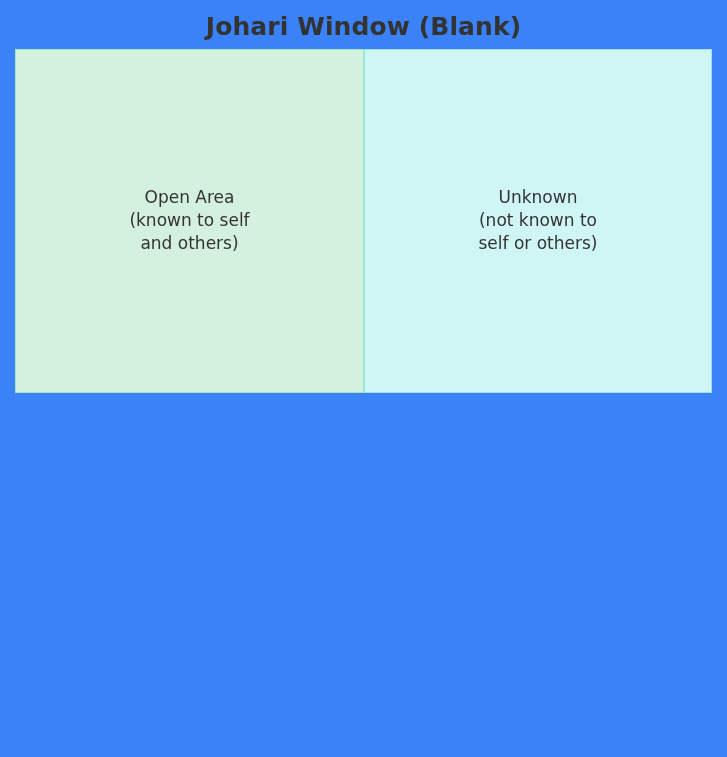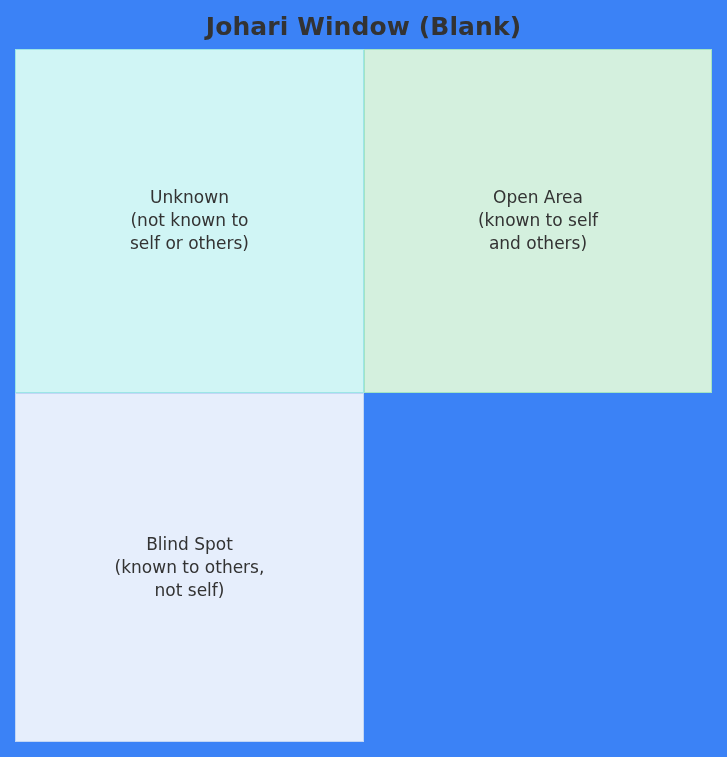--- a/index.html
+++ b/index.html
@@ -79,33 +79,28 @@
 </style>
 </head>
 <body>
 
 <div id="figure">
 
   <div id="figure-title">Johari Window (Blank)</div>
 
   <div id="grid">
 
+    <div class="quadrant q-open">
+      <div class="quad-text">Open Area
+(known to self
+and others)</div>
+    </div>
+
     <div class="quadrant q-unknown">
       <div class="quad-text">Unknown
 (not known to
 self or others)</div>
     </div>
 
-    <div class="quadrant q-open">
-      <div class="quad-text">Open Area
-(known to self
-and others)</div>
-    </div>
 
-
-    <div class="quadrant q-blind">
-      <div class="quad-text">Blind Spot
-(known to others,
-not self)</div>
-    </div>
 
   </div>
 </div>
 
 </body></html>

